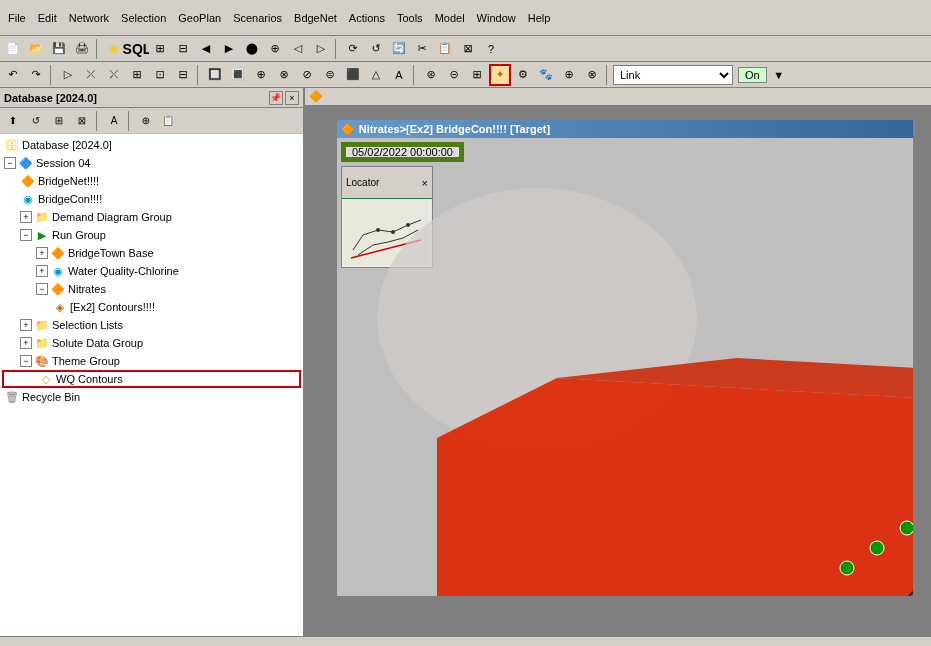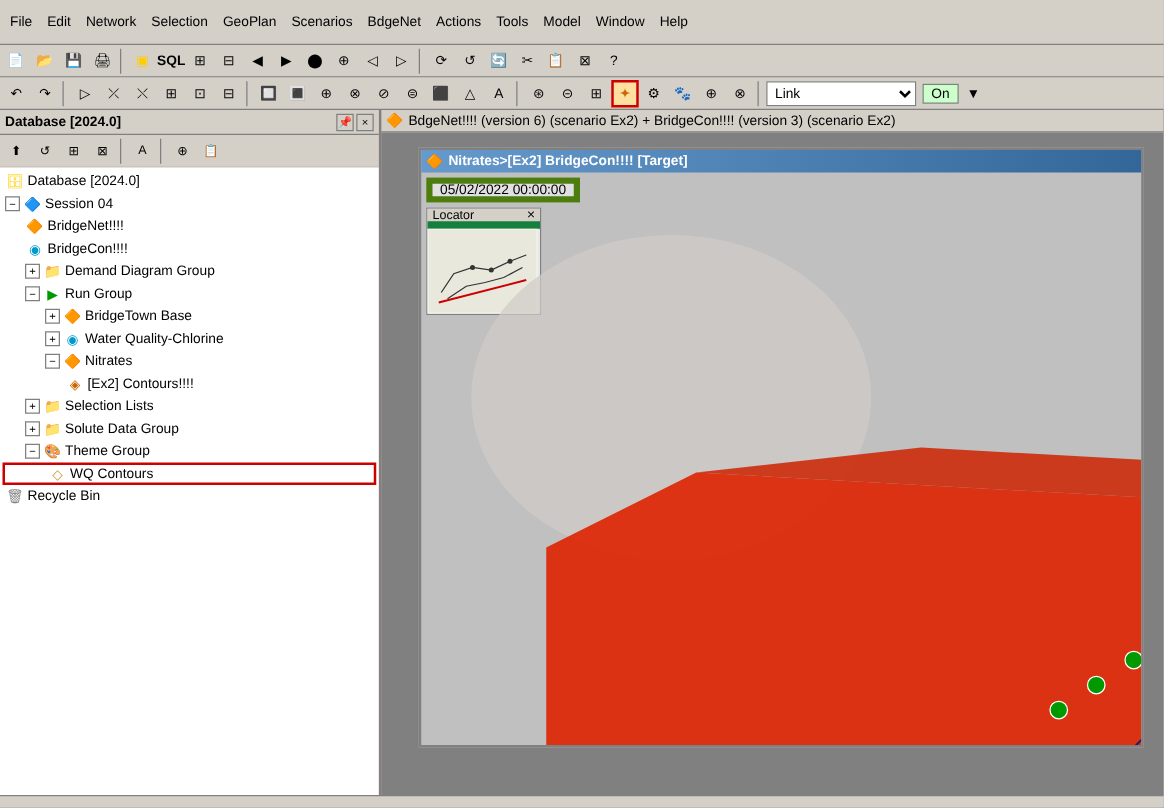--- a/index.html
+++ b/index.html
@@ -50,21 +50,21 @@
 
     
     .main-layout {
       display: flex;
       height: calc(646px - 20px - 26px - 26px - 26px);
     }
 
     
     .left-panel {
       width: 305px;
-      background: #fca5a5;
+      background: #a21caf;
       border-right: 2px solid #808080;
       display: flex;
       flex-direction: column;
     }
     .panel-titlebar {
       background: #d4d0c8;
       border-bottom: 1px solid #808080;
       padding: 2px 4px;
       display: flex;
       align-items: center;
@@ -175,26 +175,26 @@
     .locator-box {
       position: absolute;
       top: 28px;
       left: 4px;
       width: 92px;
       background: #e8e8e8;
       border: 1px solid #808080;
     }
     .locator-titlebar {
       background: #d4d0c8;
-      border-bottom: 6px solid #15803d;
+      border-bottom: 1px solid #15803d;
       display: flex;
       align-items: center;
       justify-content: space-between;
       padding: 1px 4px;
-      height: 16px;
+      height: 32px;
       font-size: 10px;
     }
     .locator-content {
       width: 88px;
       height: 68px;
       background: #f0f0e8;
       display: flex;
       align-items: center;
       justify-content: center;
       overflow: hidden;
@@ -256,21 +256,21 @@
 <div class="toolbar-row">
   <div class="tb-group">
     <button class="tb-btn">📄</button>
     <button class="tb-btn">📂</button>
     <button class="tb-btn">💾</button>
     <button class="tb-btn">🖨</button>
   </div>
   <div class="tb-separator"></div>
   <div class="tb-group">
     <button class="tb-btn" style="color:#ffcc00">▣</button>
-    <button class="tb-btn" style="font-size:11px;font-weight:bold">SQL</button>
+    <button class="tb-btn" style="font-size:14px;font-weight:bold">SQL</button>
     <button class="tb-btn">⊞</button>
     <button class="tb-btn">⊟</button>
     <button class="tb-btn">◀</button>
     <button class="tb-btn">▶</button>
     <button class="tb-btn">⬤</button>
     <button class="tb-btn">⊕</button>
     <button class="tb-btn">◁</button>
     <button class="tb-btn">▷</button>
   </div>
   <div class="tb-separator"></div>
@@ -456,21 +456,20 @@
         <span class="tree-label">Recycle Bin</span>
       </div>
 
     </div>
   </div>
 
   <div class="right-area">
 
     <div class="content-titlebar">
       <span style="color:#cc6600;margin-right:4px">🔶</span>
-      <span>BdgeNet!!!! (version 6) (scenario Ex2) + BridgeCon!!!! (version 3) (scenario Ex2)</span>
     </div>
 
     <div class="mdi-window">
       <div class="mdi-titlebar">
         <span style="margin-right:4px">🔶</span>
         <span>Nitrates&gt;[Ex2] BridgeCon!!!!  [Target]</span>
       </div>
       <div class="mdi-content">
 
         <div class="timestamp-bar">05/02/2022 00:00:00</div>

